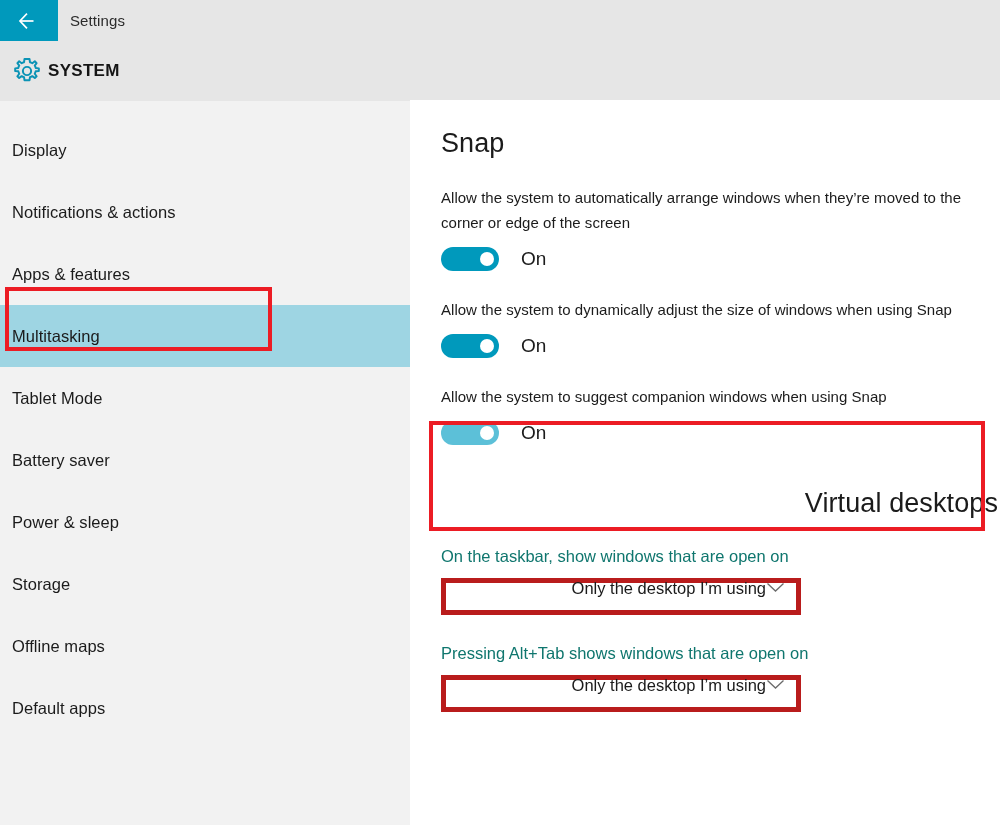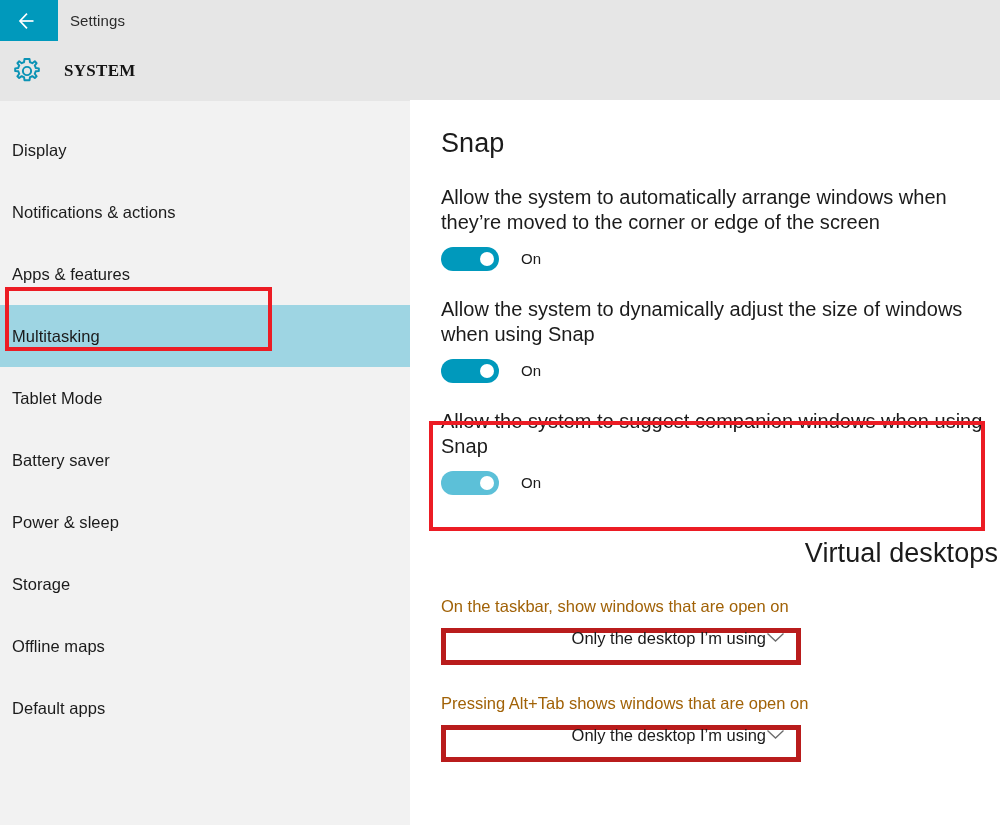--- a/index.html
+++ b/index.html
@@ -60,26 +60,25 @@
     align-items: center;
   }
   .gear-icon {
     margin-left: 10px;
     width: 34px; height: 34px;
     display: flex;
     align-items: center;
     justify-content: center;
   }
   .page-header-title {
-    margin-left: 20px;
+    margin-left: 4px;
     font-size: 17px;
     font-weight: bold;
     color: #151515;
     letter-spacing: 0.3px;
-    font-family: Liberation Serif, serif;
   }
 
   
   .sidebar {
     position: absolute;
     left: 0; top: 101px;
     width: 410px;
     height: 724px;
     background: #f2f2f2;
   }
@@ -131,21 +130,21 @@
     font-weight: normal;
     color: #1b1b1b;
     letter-spacing: 0.1px;
     line-height: 1.1;
   }
 
   .setting {
     margin-top: 26px;
   }
   .setting-label {
-    font-size: 20px;
+    font-size: 15px;
     color: #1b1b1b;
     line-height: 25px;
     letter-spacing: 0.02px;
     max-width: 558px;
   }
 
   .toggle-row {
     display: flex;
     align-items: center;
     margin-top: 12px;
@@ -161,41 +160,41 @@
   .toggle.hovered { background: #5cc0d8; }
   .toggle .knob {
     position: absolute;
     right: 5px; top: 5px;
     width: 14px; height: 14px;
     border-radius: 50%;
     background: #ffffff;
   }
   .toggle-state {
     margin-left: 22px;
-    font-size: 15px;
+    font-size: 19px;
     color: #1b1b1b;
   }
 
   
   .annot-setting {
     position: absolute;
     left: 429px;
     top: 421px;
     width: 556px;
     height: 110px;
     border: 4px solid #ec1c24;
     pointer-events: none;
     z-index: 5;
   }
 
   .section-title.second { margin-top: 44px; text-align: right; }
 
   .field-label {
     font-size: 16.5px;
-    color: #a16207;
+    color: #0f766e;
     margin-top: 26px;
     line-height: 25px;
   }
   .dropdown {
     margin-top: 9px;
     width: 360px; height: 37px;
     border: 5px solid #b91c1c;
     background: #ffffff;
     display: flex;
     align-items: center;

